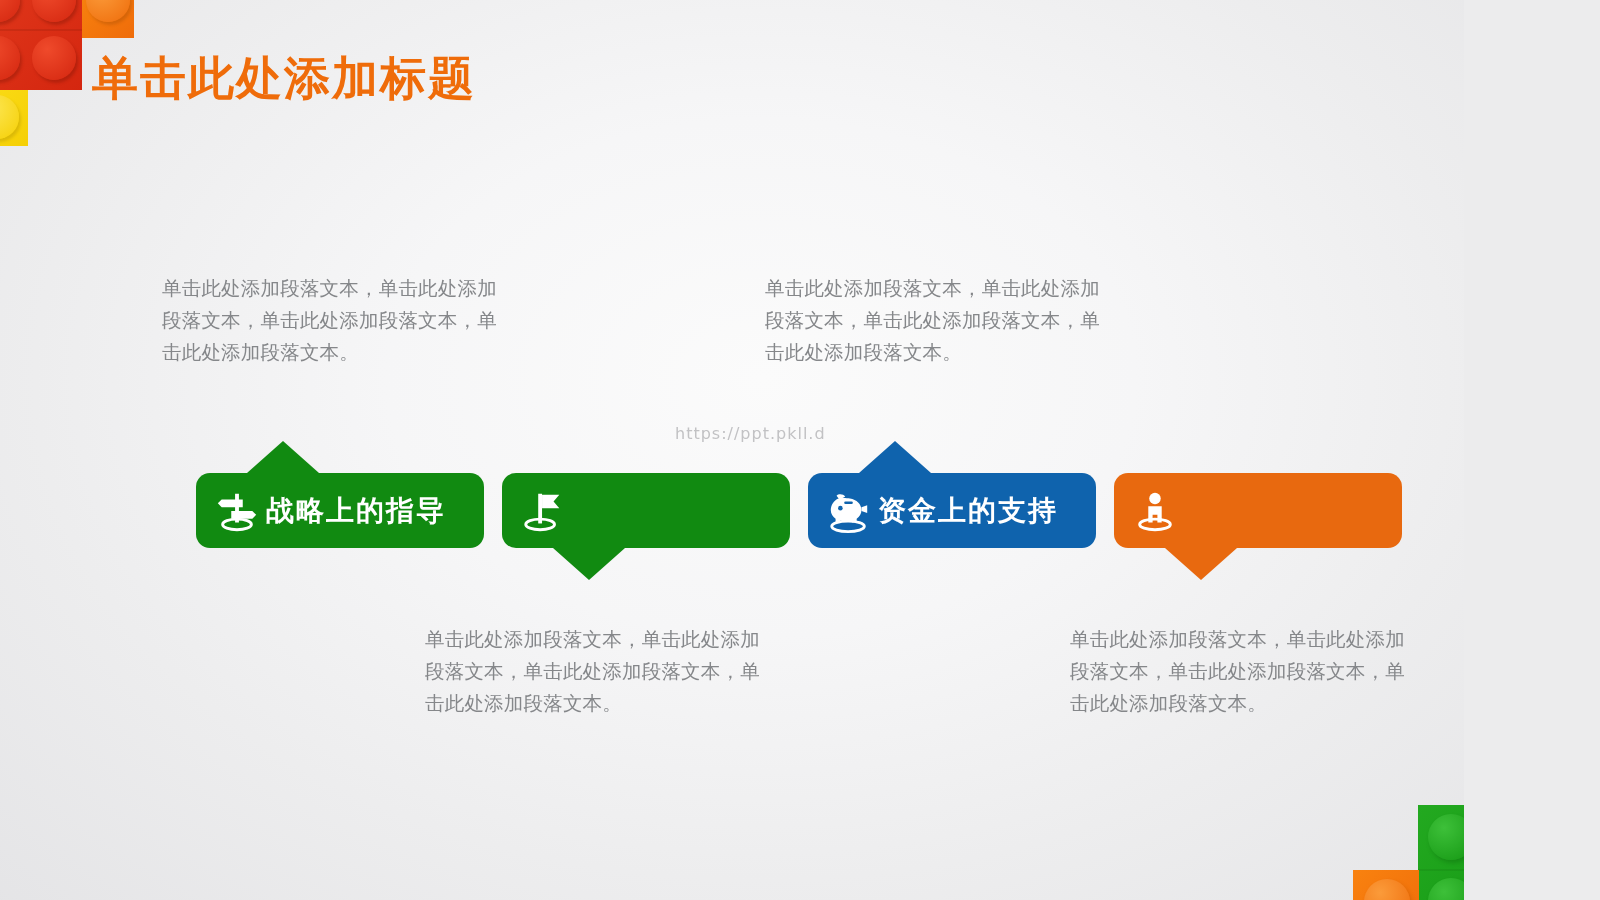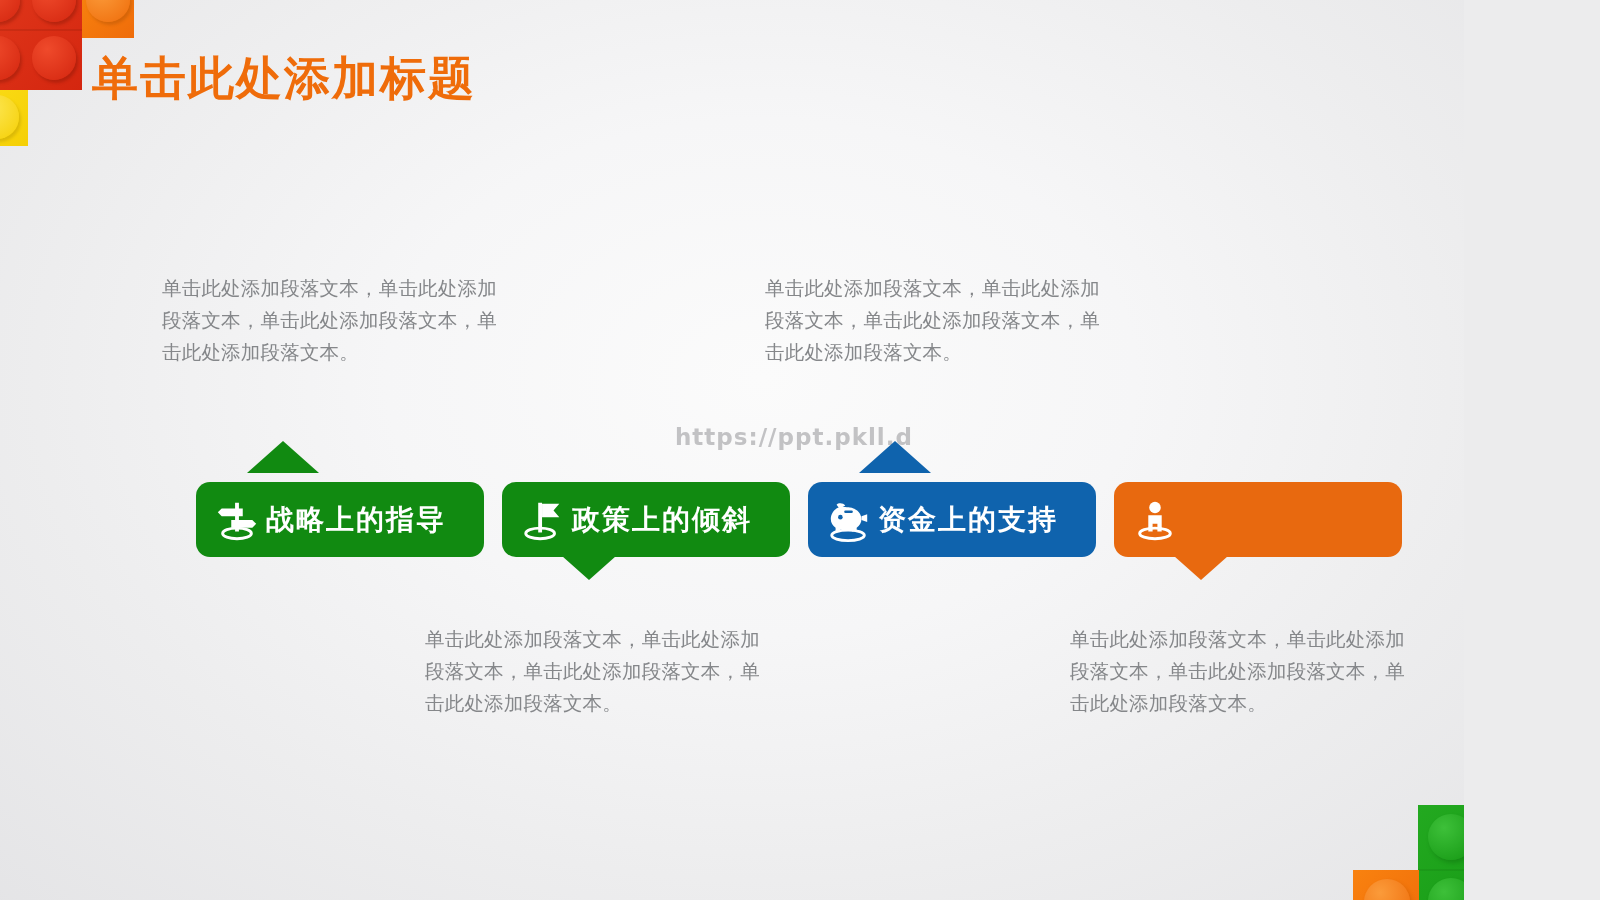--- a/index.html
+++ b/index.html
@@ -48,26 +48,25 @@
     color: #ef6c0a;
     white-space: nowrap;
     font-family: "DejaVu Sans", "Liberation Sans", sans-serif;
   }
 
   
   #watermark {
     position: absolute;
     left: 675px;
     top: 424px;
-    font-size: 23px;
+    font-size: 16px;
     color: #c2c2c4;
     letter-spacing: 1px;
     white-space: nowrap;
     font-family: "DejaVu Sans", "Liberation Sans", sans-serif;
-    font-weight: bold;
   }
 
   
   .para {
     position: absolute;
     font-size: 19.5px;
     line-height: 32px;
     color: #85878a;
     font-family: "DejaVu Sans", "Liberation Sans", sans-serif;
     letter-spacing: 0.2px;
@@ -75,21 +74,21 @@
 
   
   .callout {
     position: absolute;
     width: 288px;
     height: 75px;
   }
   .callout .body {
     position: absolute;
     left: 0;
-    top: 9px;
+    top: 0;
     width: 288px;
     height: 75px;
     border-radius: 14px;
     display: flex;
     align-items: center;
     z-index: 2;
     text-align: right;
   }
   .callout .tail {
     position: absolute;
@@ -216,21 +215,20 @@
   <div class="callout down" style="left:502px; top:473px;">
     <div class="tail" style="border-top:32px solid #118a11;"></div>
     <div class="body" style="background:#118a11;">
       <span class="ico">
         <svg width="46" height="46" viewBox="0 0 48 48" aria-hidden="true">
           <rect x="19" y="6" width="4" height="31" fill="#ffffff"></rect>
           <path d="M23 7 L41 7 L35 14 L41 21 L23 21 Z" fill="#ffffff"></path>
           <ellipse cx="21" cy="38" rx="15" ry="5.5" fill="none" stroke="#ffffff" stroke-width="3"></ellipse>
         </svg>
       </span>
-      <span class="ctext">政策上的倾斜</span>
     </div>
   </div>
 
   <div class="callout up" style="left:808px; top:473px;">
     <div class="tail" style="border-bottom:32px solid #0f63ad;"></div>
     <div class="body" style="background:#0f63ad;">
       <span class="ico">
         <svg width="48" height="46" viewBox="0 0 50 48" aria-hidden="true">
           <path d="M14 11 C9 13 6 18 6 23 C6 27 8 30 11 32 L11 36 L16 36 L16 34 C18 34.6 20 35 22 35 C24 35 26 34.7 28 34.2 L28 36 L33 36 L33 32 C36 30 38 27 38 23 C38 17 33 12 26 11 C23 10.5 17 10 14 11 Z" fill="#ffffff"></path>
           <path d="M12 8 C14 6 19 6 21 9 L15 12 Z" fill="#ffffff"></path>

